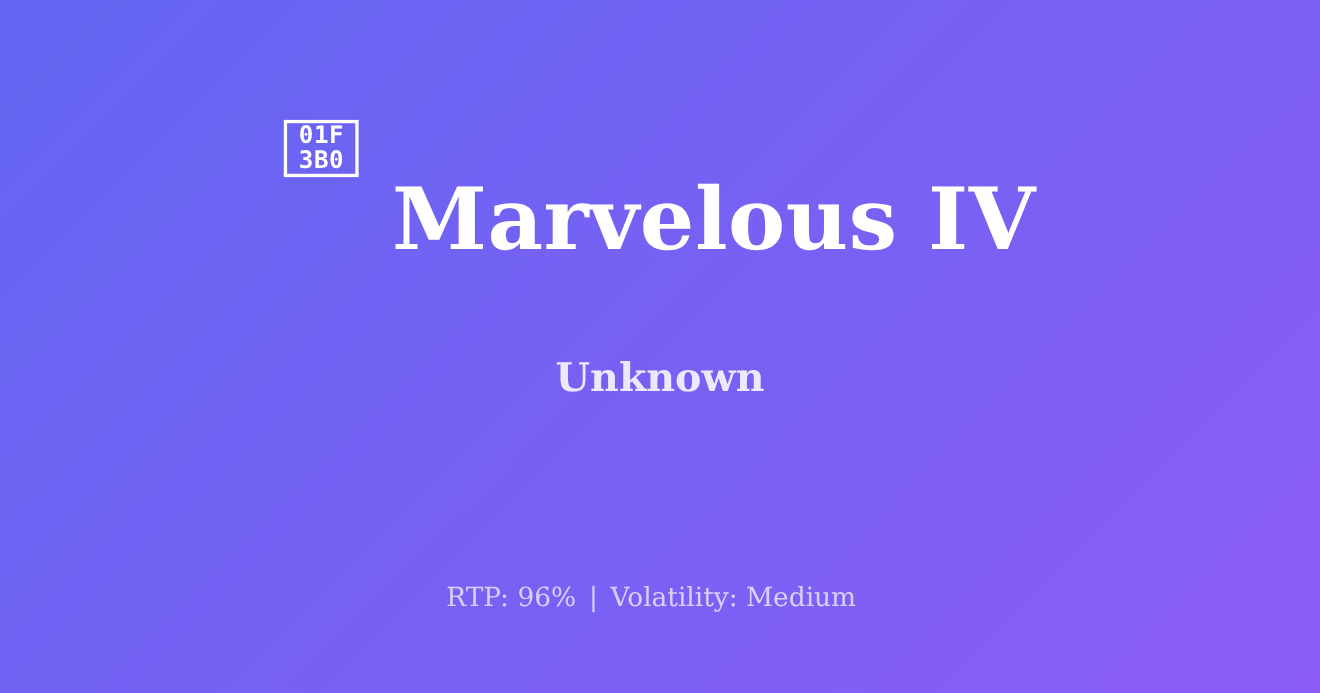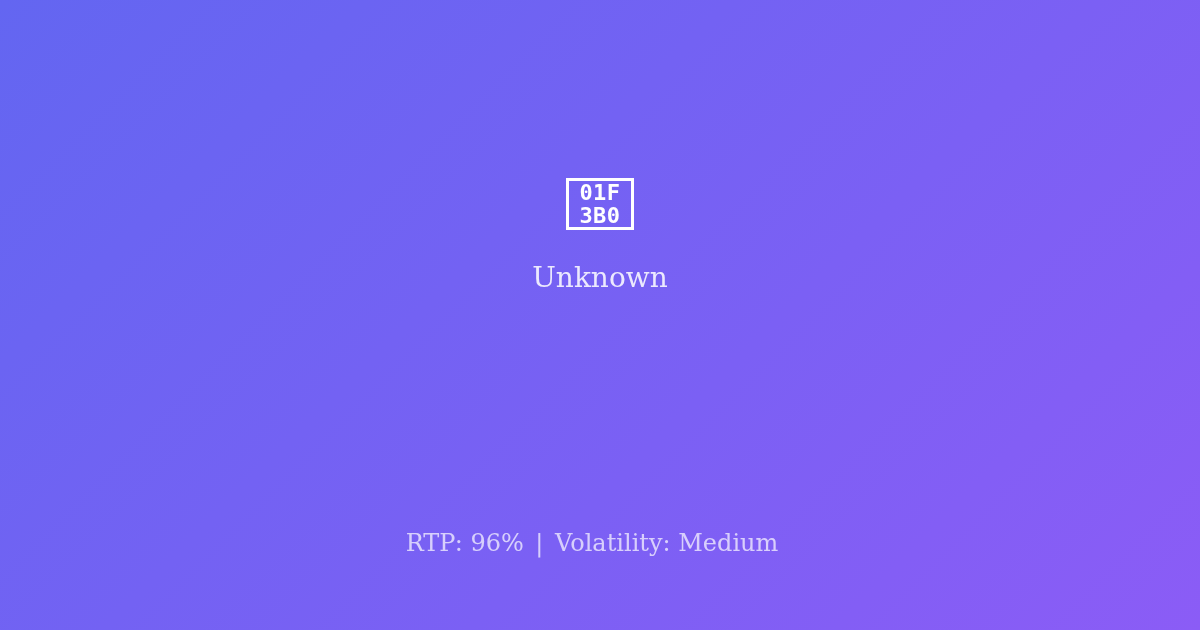--- a/index.html
+++ b/index.html
@@ -79,22 +79,22 @@
     font-size: 78px;
     line-height: 1;
     color: #ffffff;
     white-space: nowrap;
     letter-spacing: 0.5px;
   }
 
   .game-subtitle {
     margin-top: 34px;
     font-family: "DejaVu Serif", "Liberation Serif", serif;
-    font-weight: 400;
-    font-size: 28px;
+    font-weight: 700;
+    font-size: 36px;
     line-height: 1;
     color: rgba(255, 255, 255, 0.86);
     white-space: nowrap;
   }
 
   
   .meta {
     position: absolute;
     left: 0;
     right: 16px;
@@ -120,20 +120,21 @@
 
   <div class="hero">
 
     <div class="title-row">
 
       <div class="tofu">
         <span class="tofu-line">01F</span>
         <span class="tofu-line">3B0</span>
       </div>
 
+      <h1 class="game-title">Marvelous IV</h1>
 
     </div>
 
     <div class="game-subtitle">Unknown</div>
 
   </div>
 
   <div class="meta">
     <span>RTP:</span>
     <span>96%</span>

